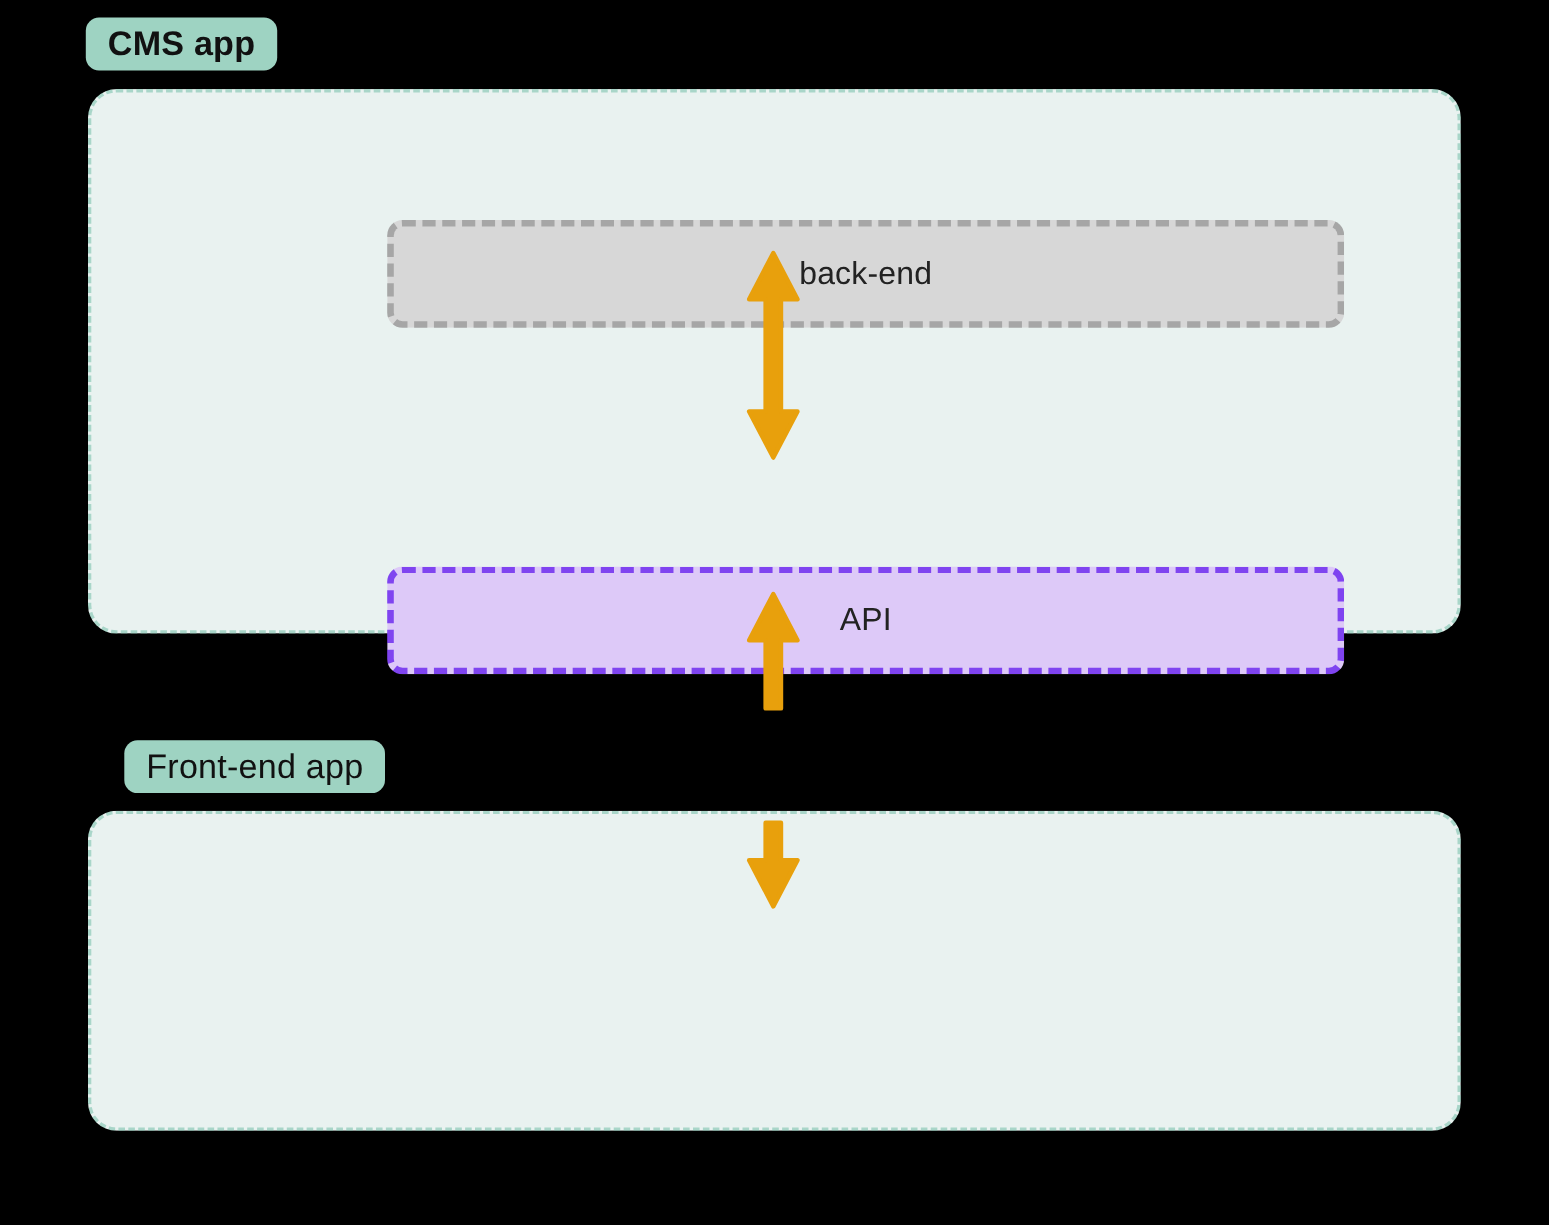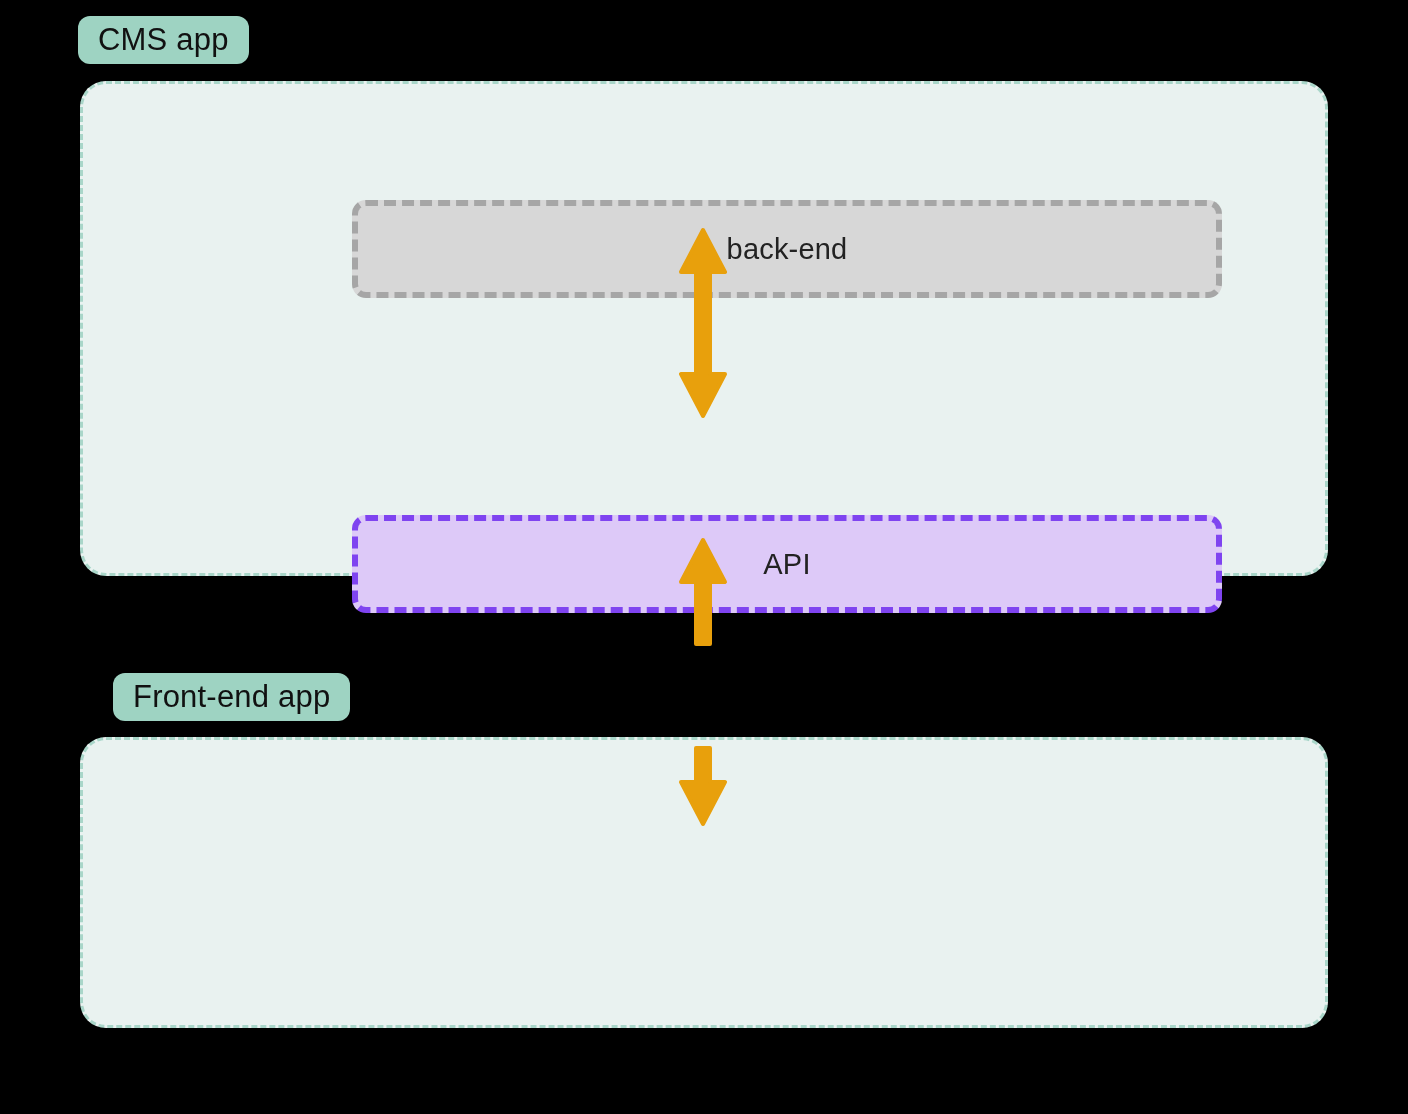--- a/index.html
+++ b/index.html
@@ -30,21 +30,21 @@
     background: #9ED3C2;
     color: #111111;
     border-radius: 12px;
     font-size: 31px;
     line-height: 48px;
     height: 48px;
     padding: 0 20px;
     white-space: nowrap;
     letter-spacing: 0.2px;
   }
-  #label-cms-app   { left: 78px;  top: 16px; }
+  #label-cms-app   { left: 78px;  top: 16px; font-weight: bold; }
   #label-frontend-app { left: 78px; top: 673px; margin-left: 35px; }
 
   
   .group-container {
     position: absolute;
     background: #E9F2F0;
     border: 3px dashed #A9D6C9;
     border-radius: 26px;
     box-sizing: border-box;
   }

